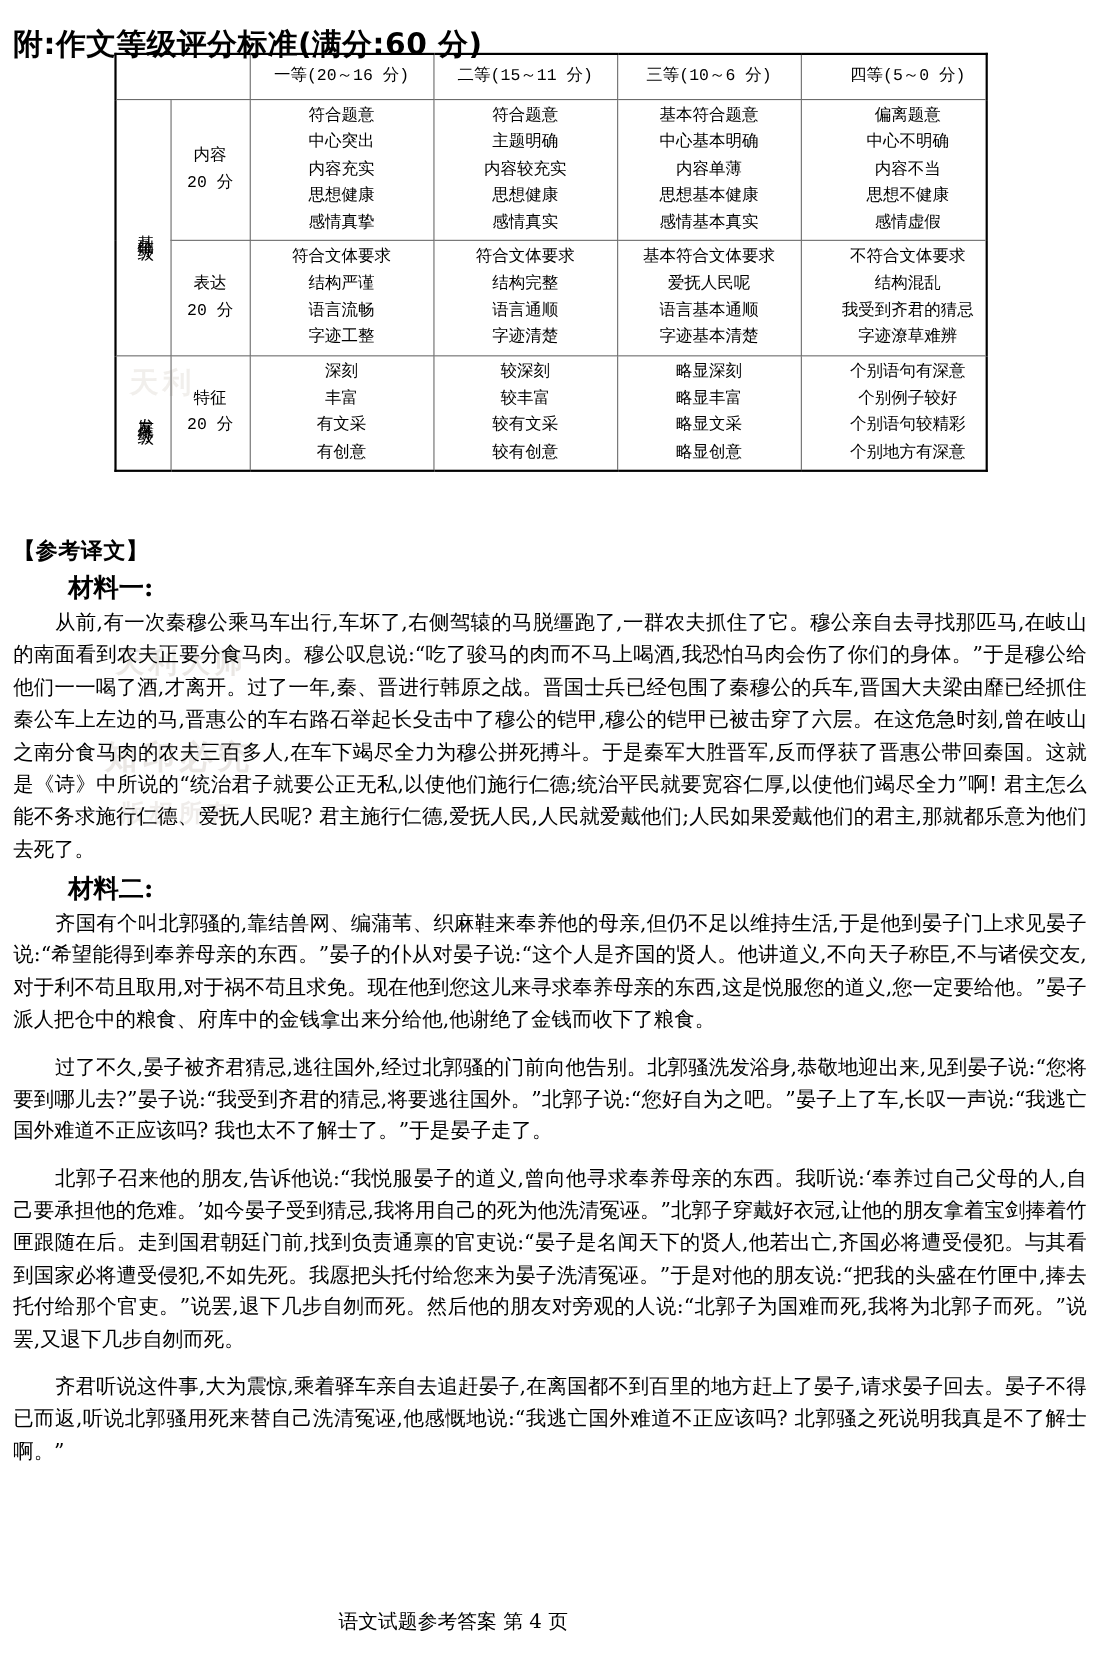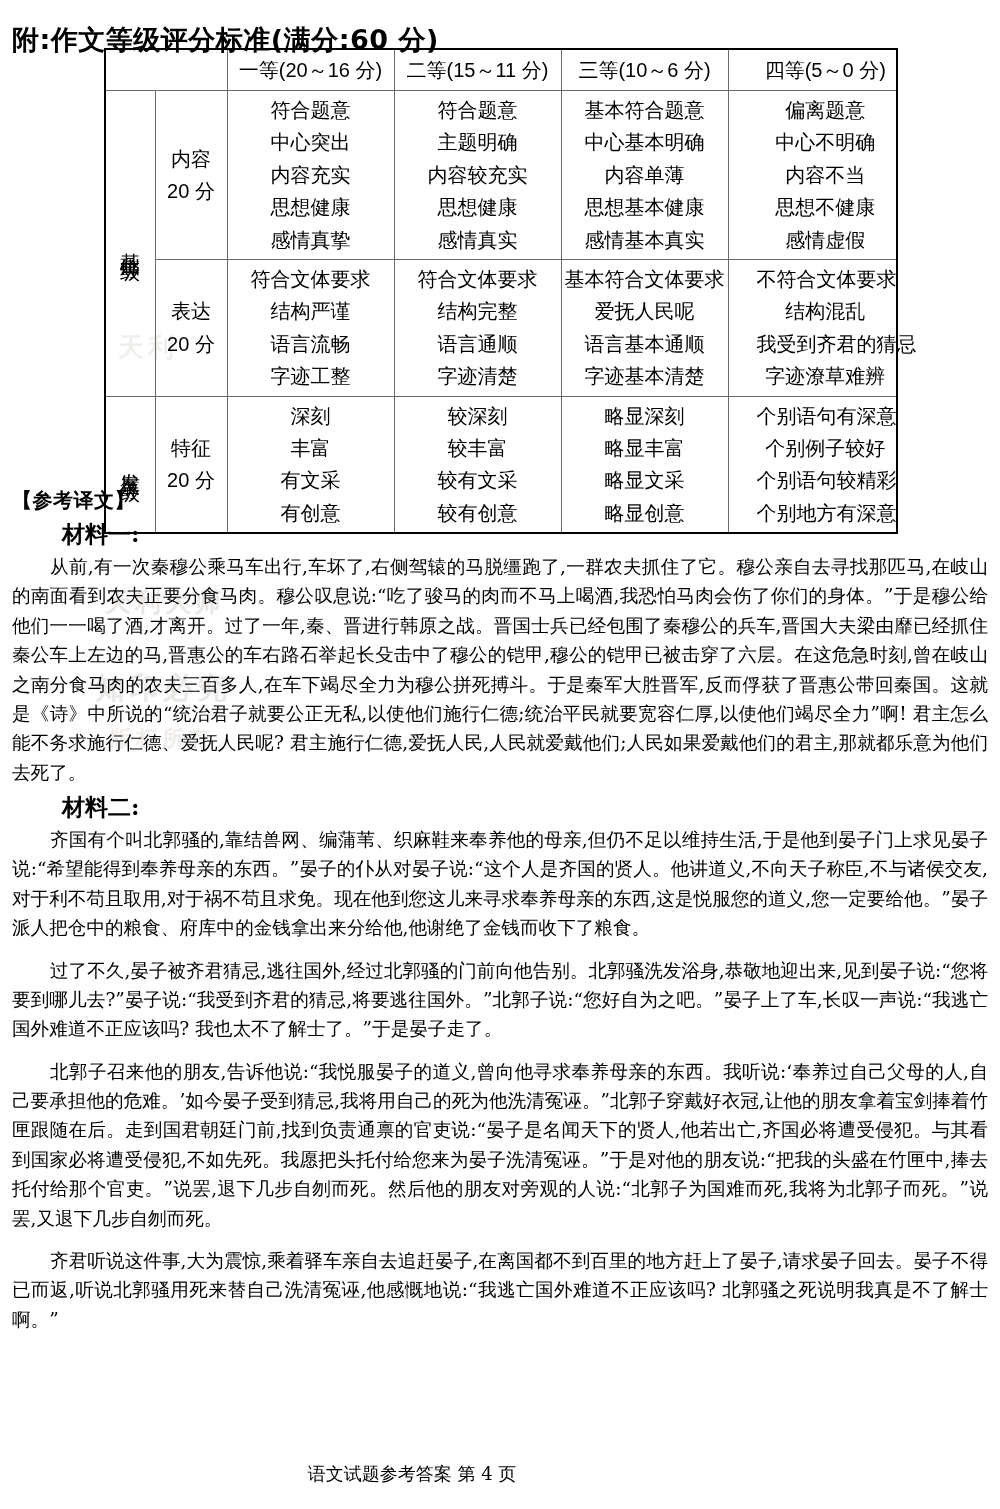--- a/index.html
+++ b/index.html
@@ -61,24 +61,24 @@
   }
   table.score-table {
     border-collapse: collapse;
     width: 792px;
     table-layout: fixed;
   }
   table.score-table td {
     border: 1px solid #6b6b6b;
     text-align: center;
     vertical-align: middle;
-    font-size: 20px;
+    font-size: 15px;
     line-height: 1.62;
     padding: 3px 2px;
-    font-family: Liberation Sans, sans-serif;
+    font-family: Liberation Mono, monospace;
   }
   table.score-table .outer-t { border-top: 2px solid #000; }
   table.score-table .outer-b { border-bottom: 2px solid #000; }
   table.score-table .outer-l { border-left: 2px solid #000; }
   table.score-table .outer-r { border-right: 2px solid #000; padding-left: 28px; }
 
   td.col-cat {
     width: 50px;
     writing-mode: vertical-rl;
     text-orientation: upright;

